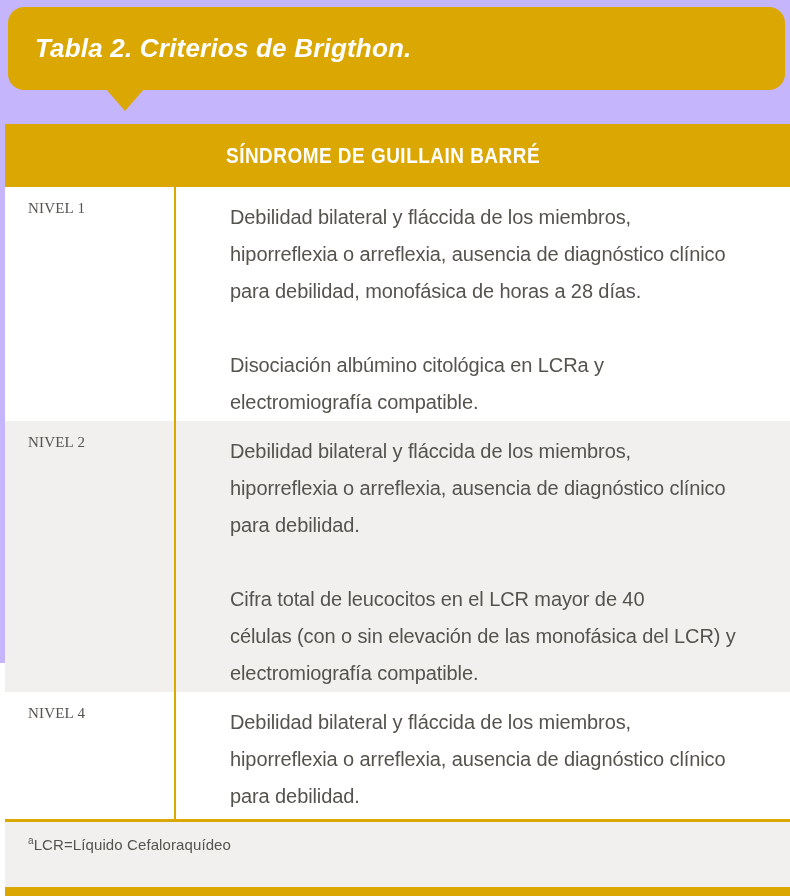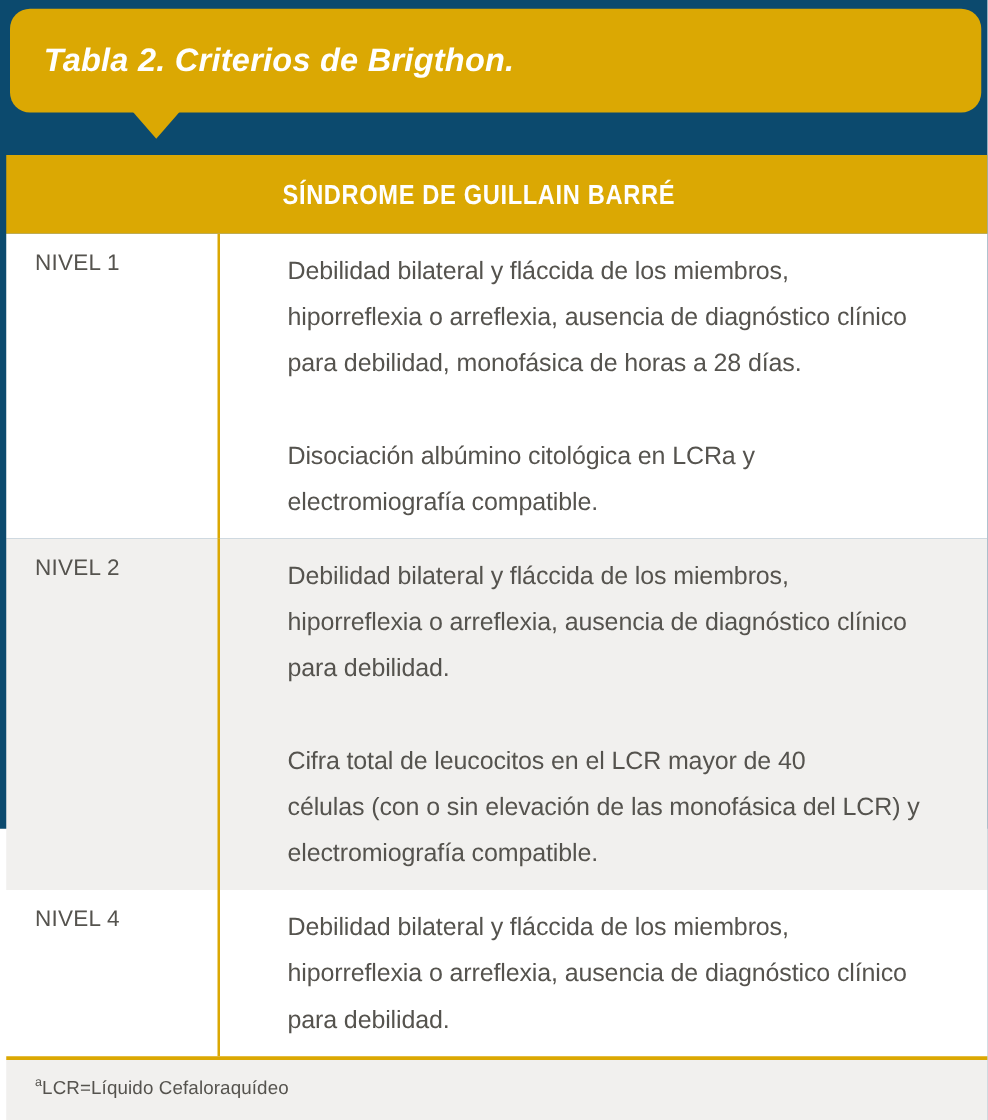--- a/index.html
+++ b/index.html
@@ -4,21 +4,21 @@
 <style>
   :root{
     --gold:#DBA803;
     --row-alt:#F1F0EE;
     --text:#55534E;
     --white:#FFFFFF;
   }
   *{margin:0;padding:0;box-sizing:border-box;}
   html,body{width:790px;height:896px;background:#fff;overflow:hidden;
     font-family:"Liberation Sans","DejaVu Sans",sans-serif;}
-  .page{position:relative;width:790px;height:663px;background:#0c4a6e;}
+  .page{position:relative;width:790px;height:663px;background:#c4b5fd;}
 
   
   .title-bubble{
     position:absolute;left:8px;top:7px;width:777px;height:83px;
     background:var(--gold);border-radius:16px;
   }
   .title{
     padding-left:27px;line-height:83px;color:var(--white);
     font-size:26px;font-style:italic;font-weight:600;letter-spacing:0.2px;
     white-space:nowrap;
@@ -39,28 +39,28 @@
     display:inline-block;transform:scaleX(0.86);transform-origin:0 50%;
     font-size:22px;font-weight:bold;letter-spacing:0.6px;
   }
   .row{display:flex;background:#fff;}
   .row.alt{background:var(--row-alt);}
   .row-1{min-height:234px;}
   .row-2{min-height:267px;}
   .row-3{min-height:127px;}
   .cell-label{
     width:169px;flex:0 0 169px;padding:13px 0 0 23px;
-    color:var(--text);font-size:18px;letter-spacing:0.2px;white-space:nowrap;
+    color:var(--text);font-size:15px;letter-spacing:0.2px;white-space:nowrap;font-family:Liberation Serif, serif;
   }
   .cell-content{
     flex:1 1 auto;border-left:2px solid var(--gold);
     padding:12px 36px 0 54px;color:var(--text);
   }
   .para{margin-bottom:37px;}
-  .para:last-child{margin-bottom:10px;}
+  .para:last-child{margin-bottom:0;}
   .line{
     font-size:20px;line-height:37px;letter-spacing:-0.1px;white-space:nowrap;
   }
 
   .gold-rule{height:3px;background:var(--gold);}
   .tbl-footer{
     height:65px;background:var(--row-alt);
     padding:14px 0 0 23px;color:var(--text);
   }
   .fn{font-size:15px;letter-spacing:0.1px;}

